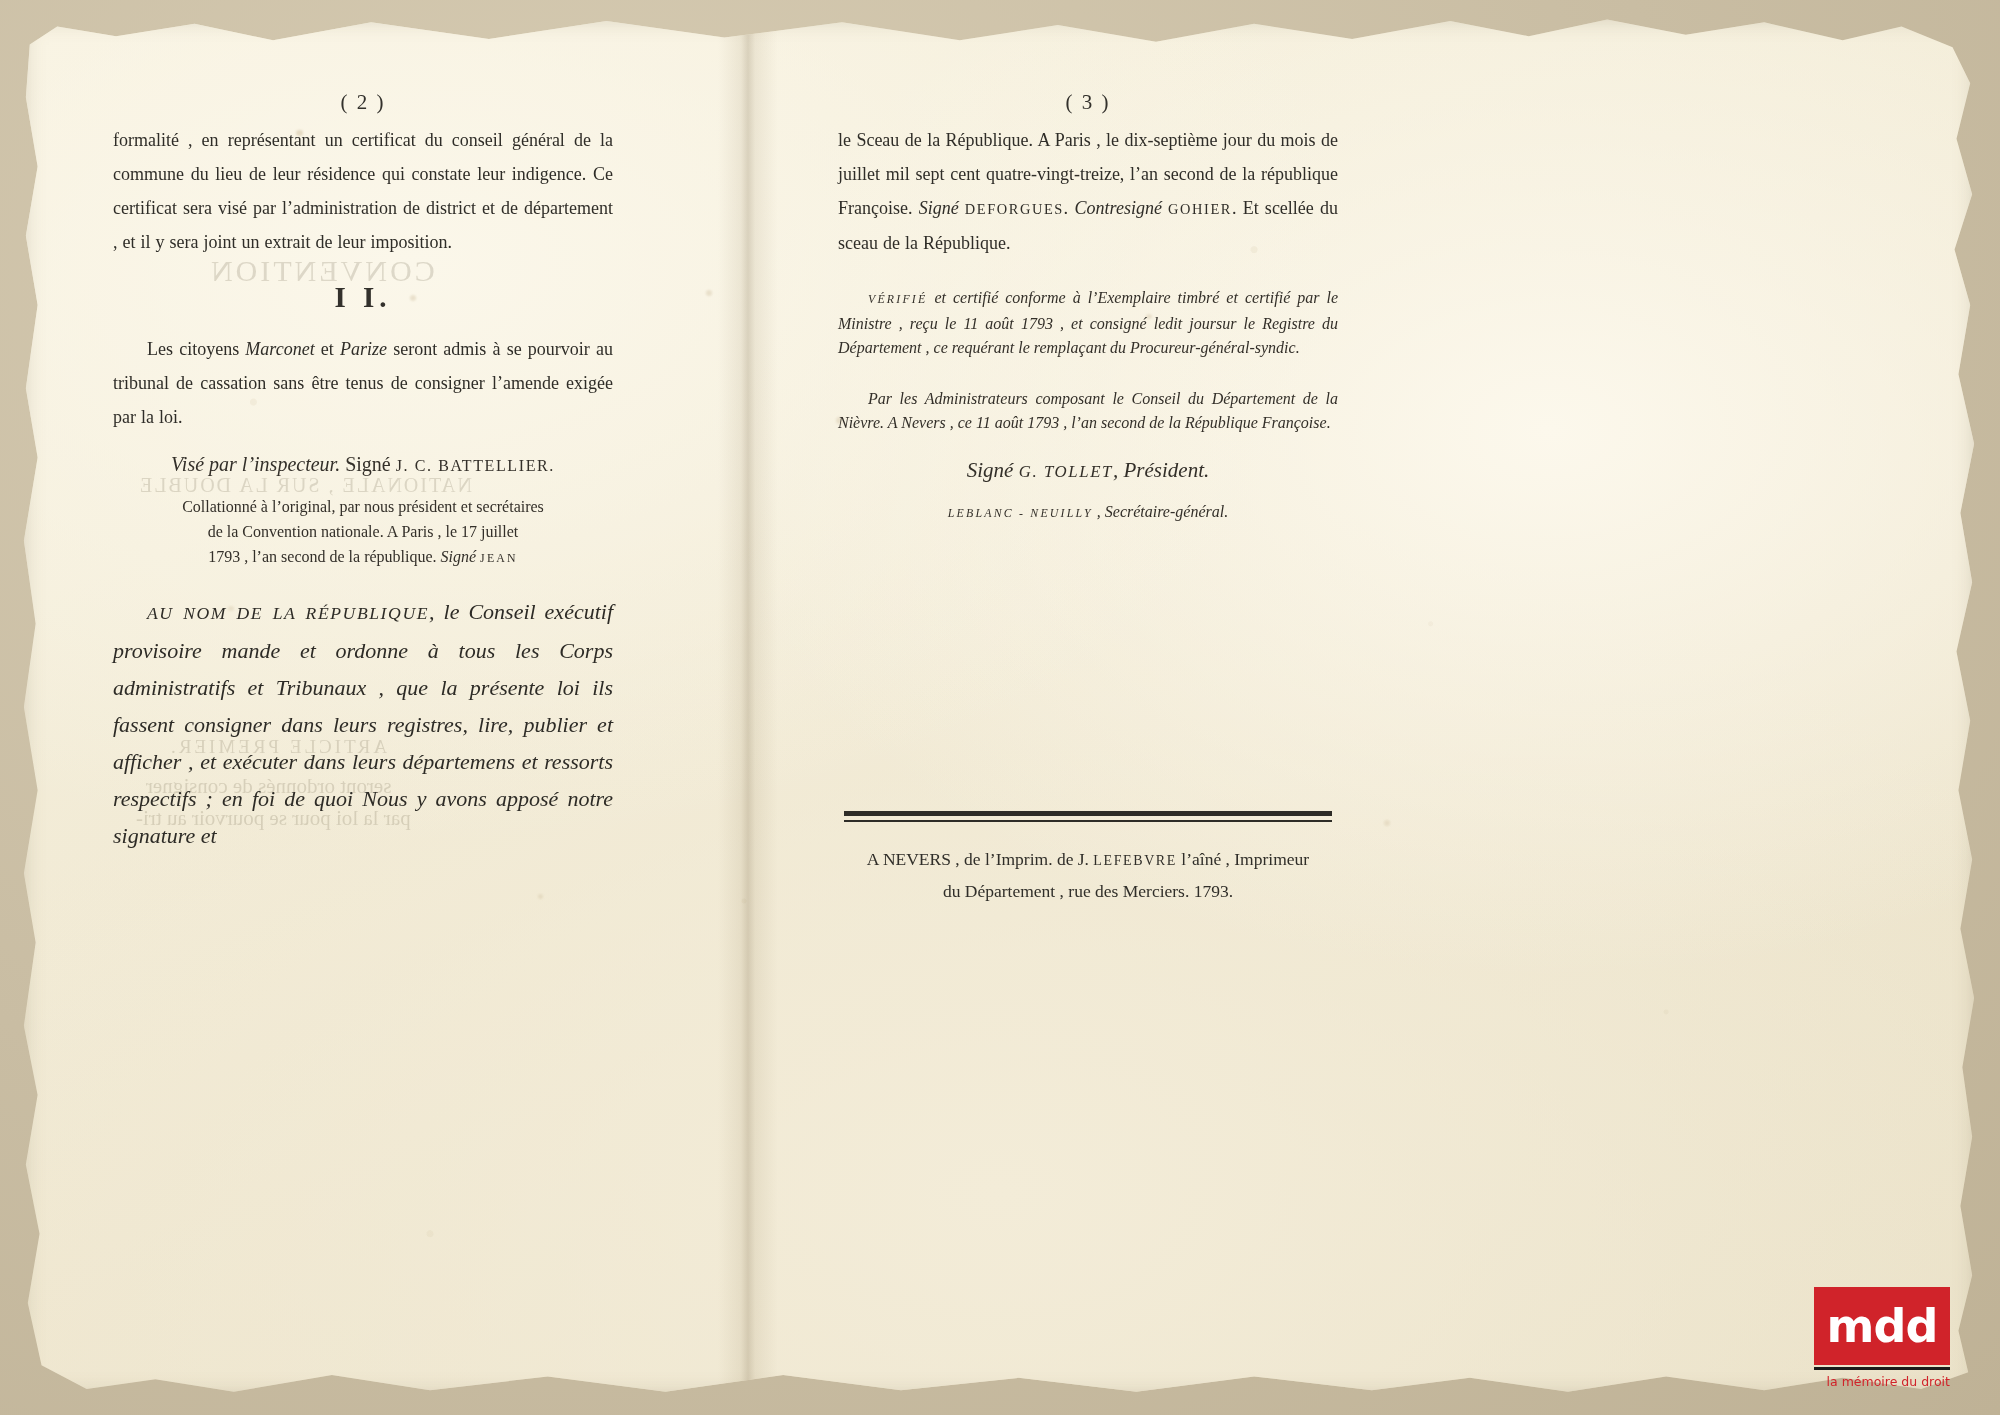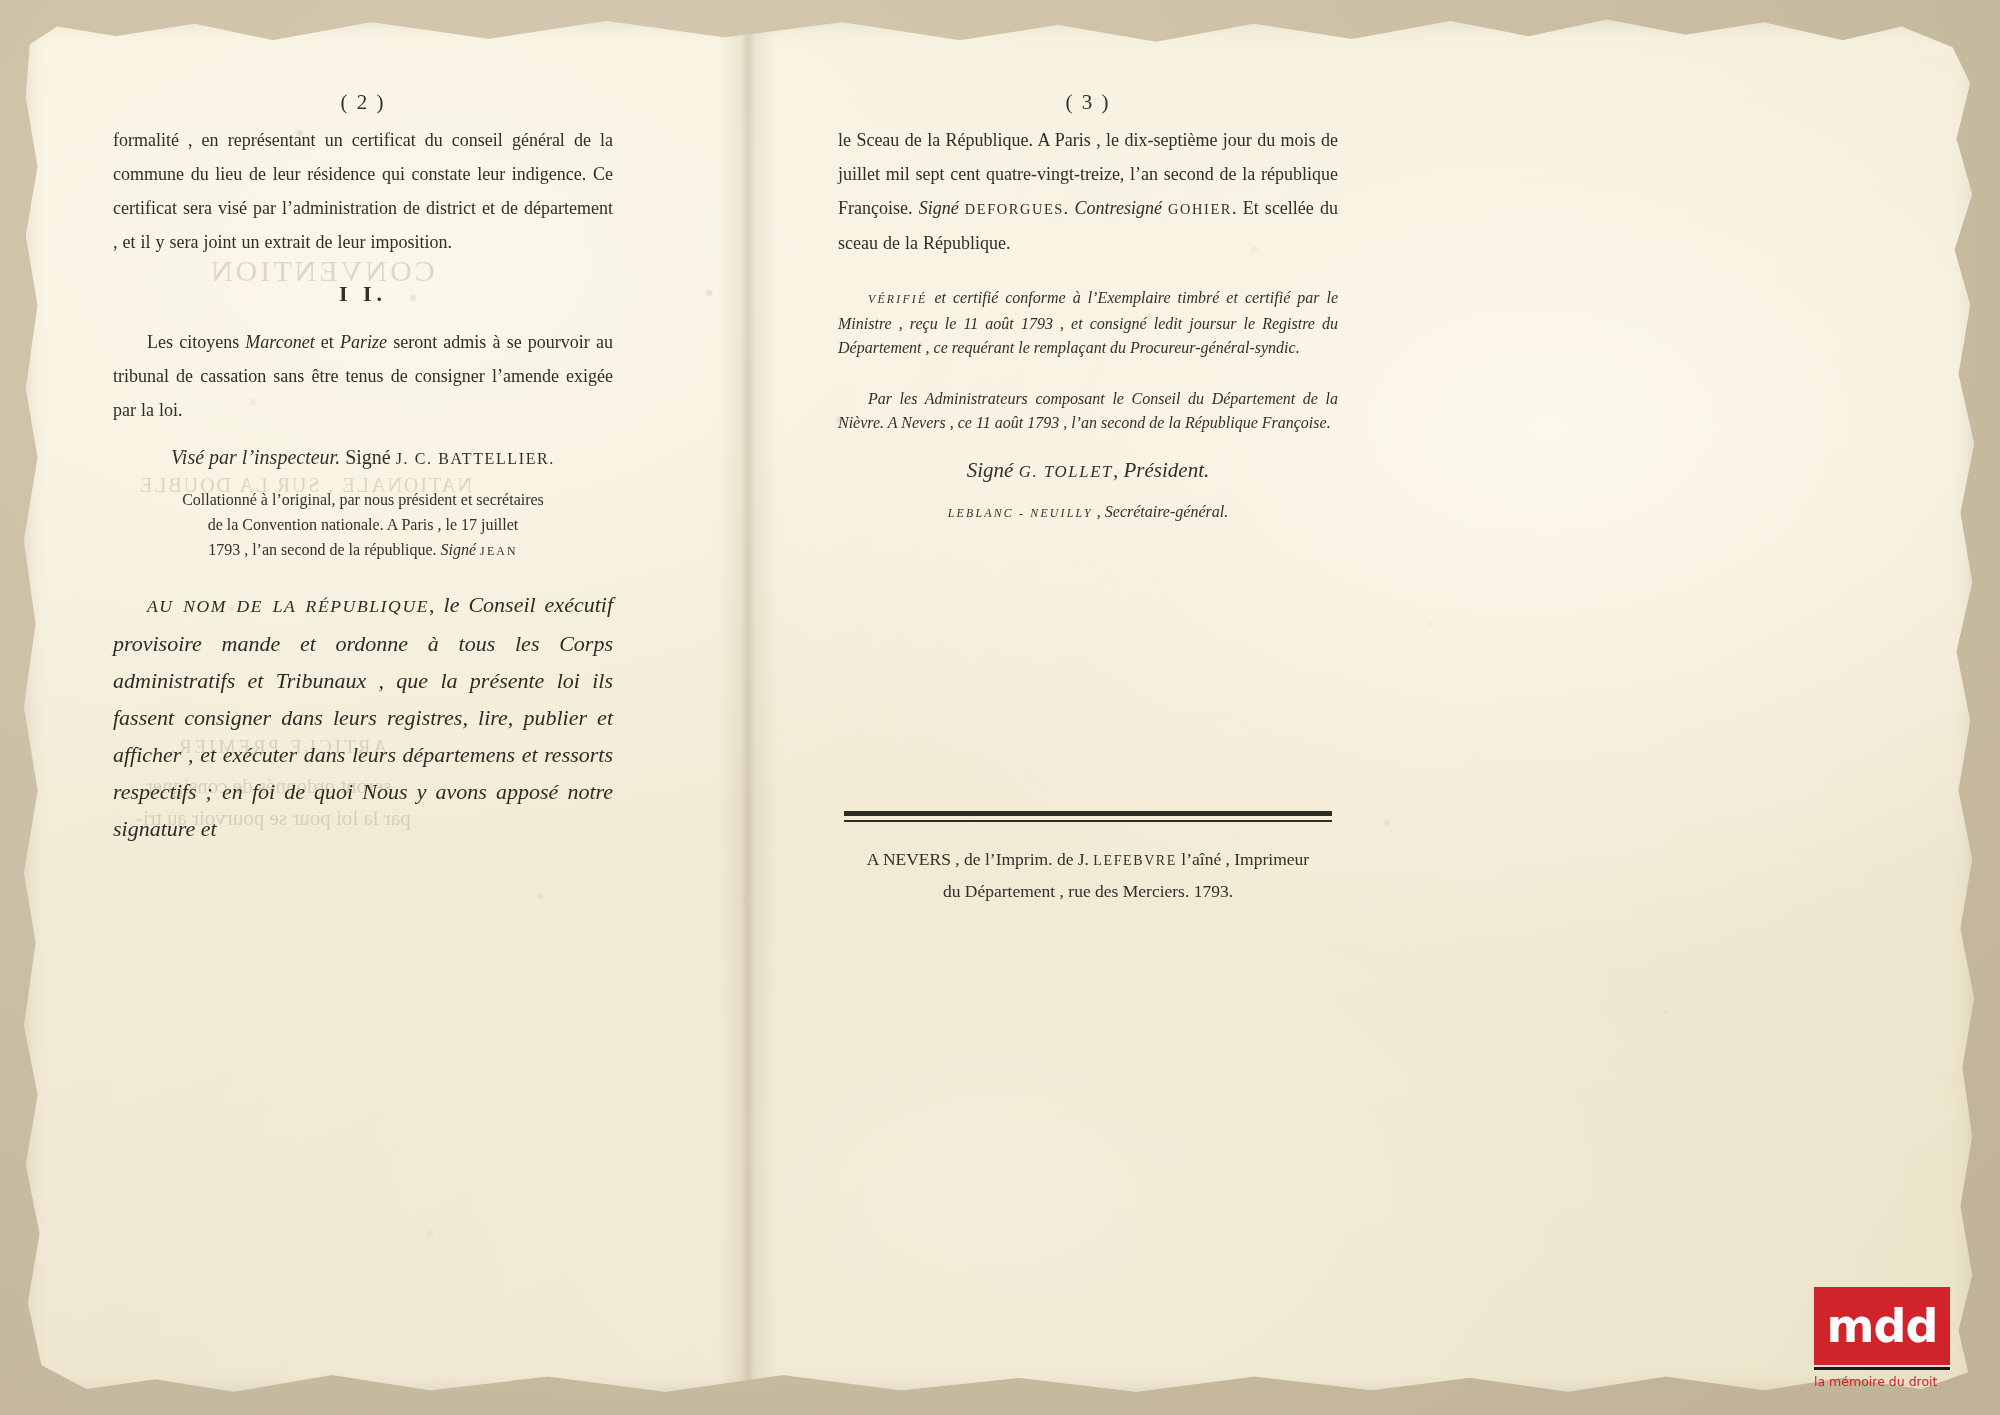--- a/index.html
+++ b/index.html
@@ -86,21 +86,21 @@
   
   .body{
     font-size:18px;line-height:34px;color:#2f2d28;
     text-align:justify;text-align-last:left;
     word-spacing:.5px;
   }
   .body.first{margin-top:8px;}
   .ind{text-indent:34px;}
 
   .secnum{
-    text-align:center;font-size:22px;letter-spacing:5px;
+    text-align:center;font-size:29px;letter-spacing:5px;
     margin:22px 0 14px;color:#33312c;font-weight:600;
   }
 
   em,.it{font-style:italic;}
 
   
   .sc{font-size:.80em;letter-spacing:1.6px;text-transform:uppercase;}
   .sc2{font-size:.74em;letter-spacing:2.2px;text-transform:uppercase;}
 
   
@@ -147,21 +147,21 @@
   #logo{
     position:absolute;right:36px;bottom:26px;width:150px;
   }
   #logo .mark{
     width:136px;height:78px;background:#d0232a;
     display:flex;align-items:center;justify-content:center;
     color:#ffffff;font-family:"DejaVu Sans", sans-serif;
     font-size:46px;font-weight:700;letter-spacing:-1px;line-height:1;
   }
   #logo .tag{
-    margin-top:4px;width:136px;text-align:left;
+    margin-top:4px;width:136px;text-align:right;
     color:#d0232a;font-family:"DejaVu Sans", sans-serif;font-size:12.5px;
   }
   #logo .bar{width:136px;height:3px;background:#1b1b1b;margin-top:2px;}
 
   
   .ghost{
     position:absolute;color:rgba(96,84,58,.19);
     font-family:"Liberation Serif", serif;
     transform:scaleX(-1);
     white-space:nowrap;pointer-events:none;user-select:none;

